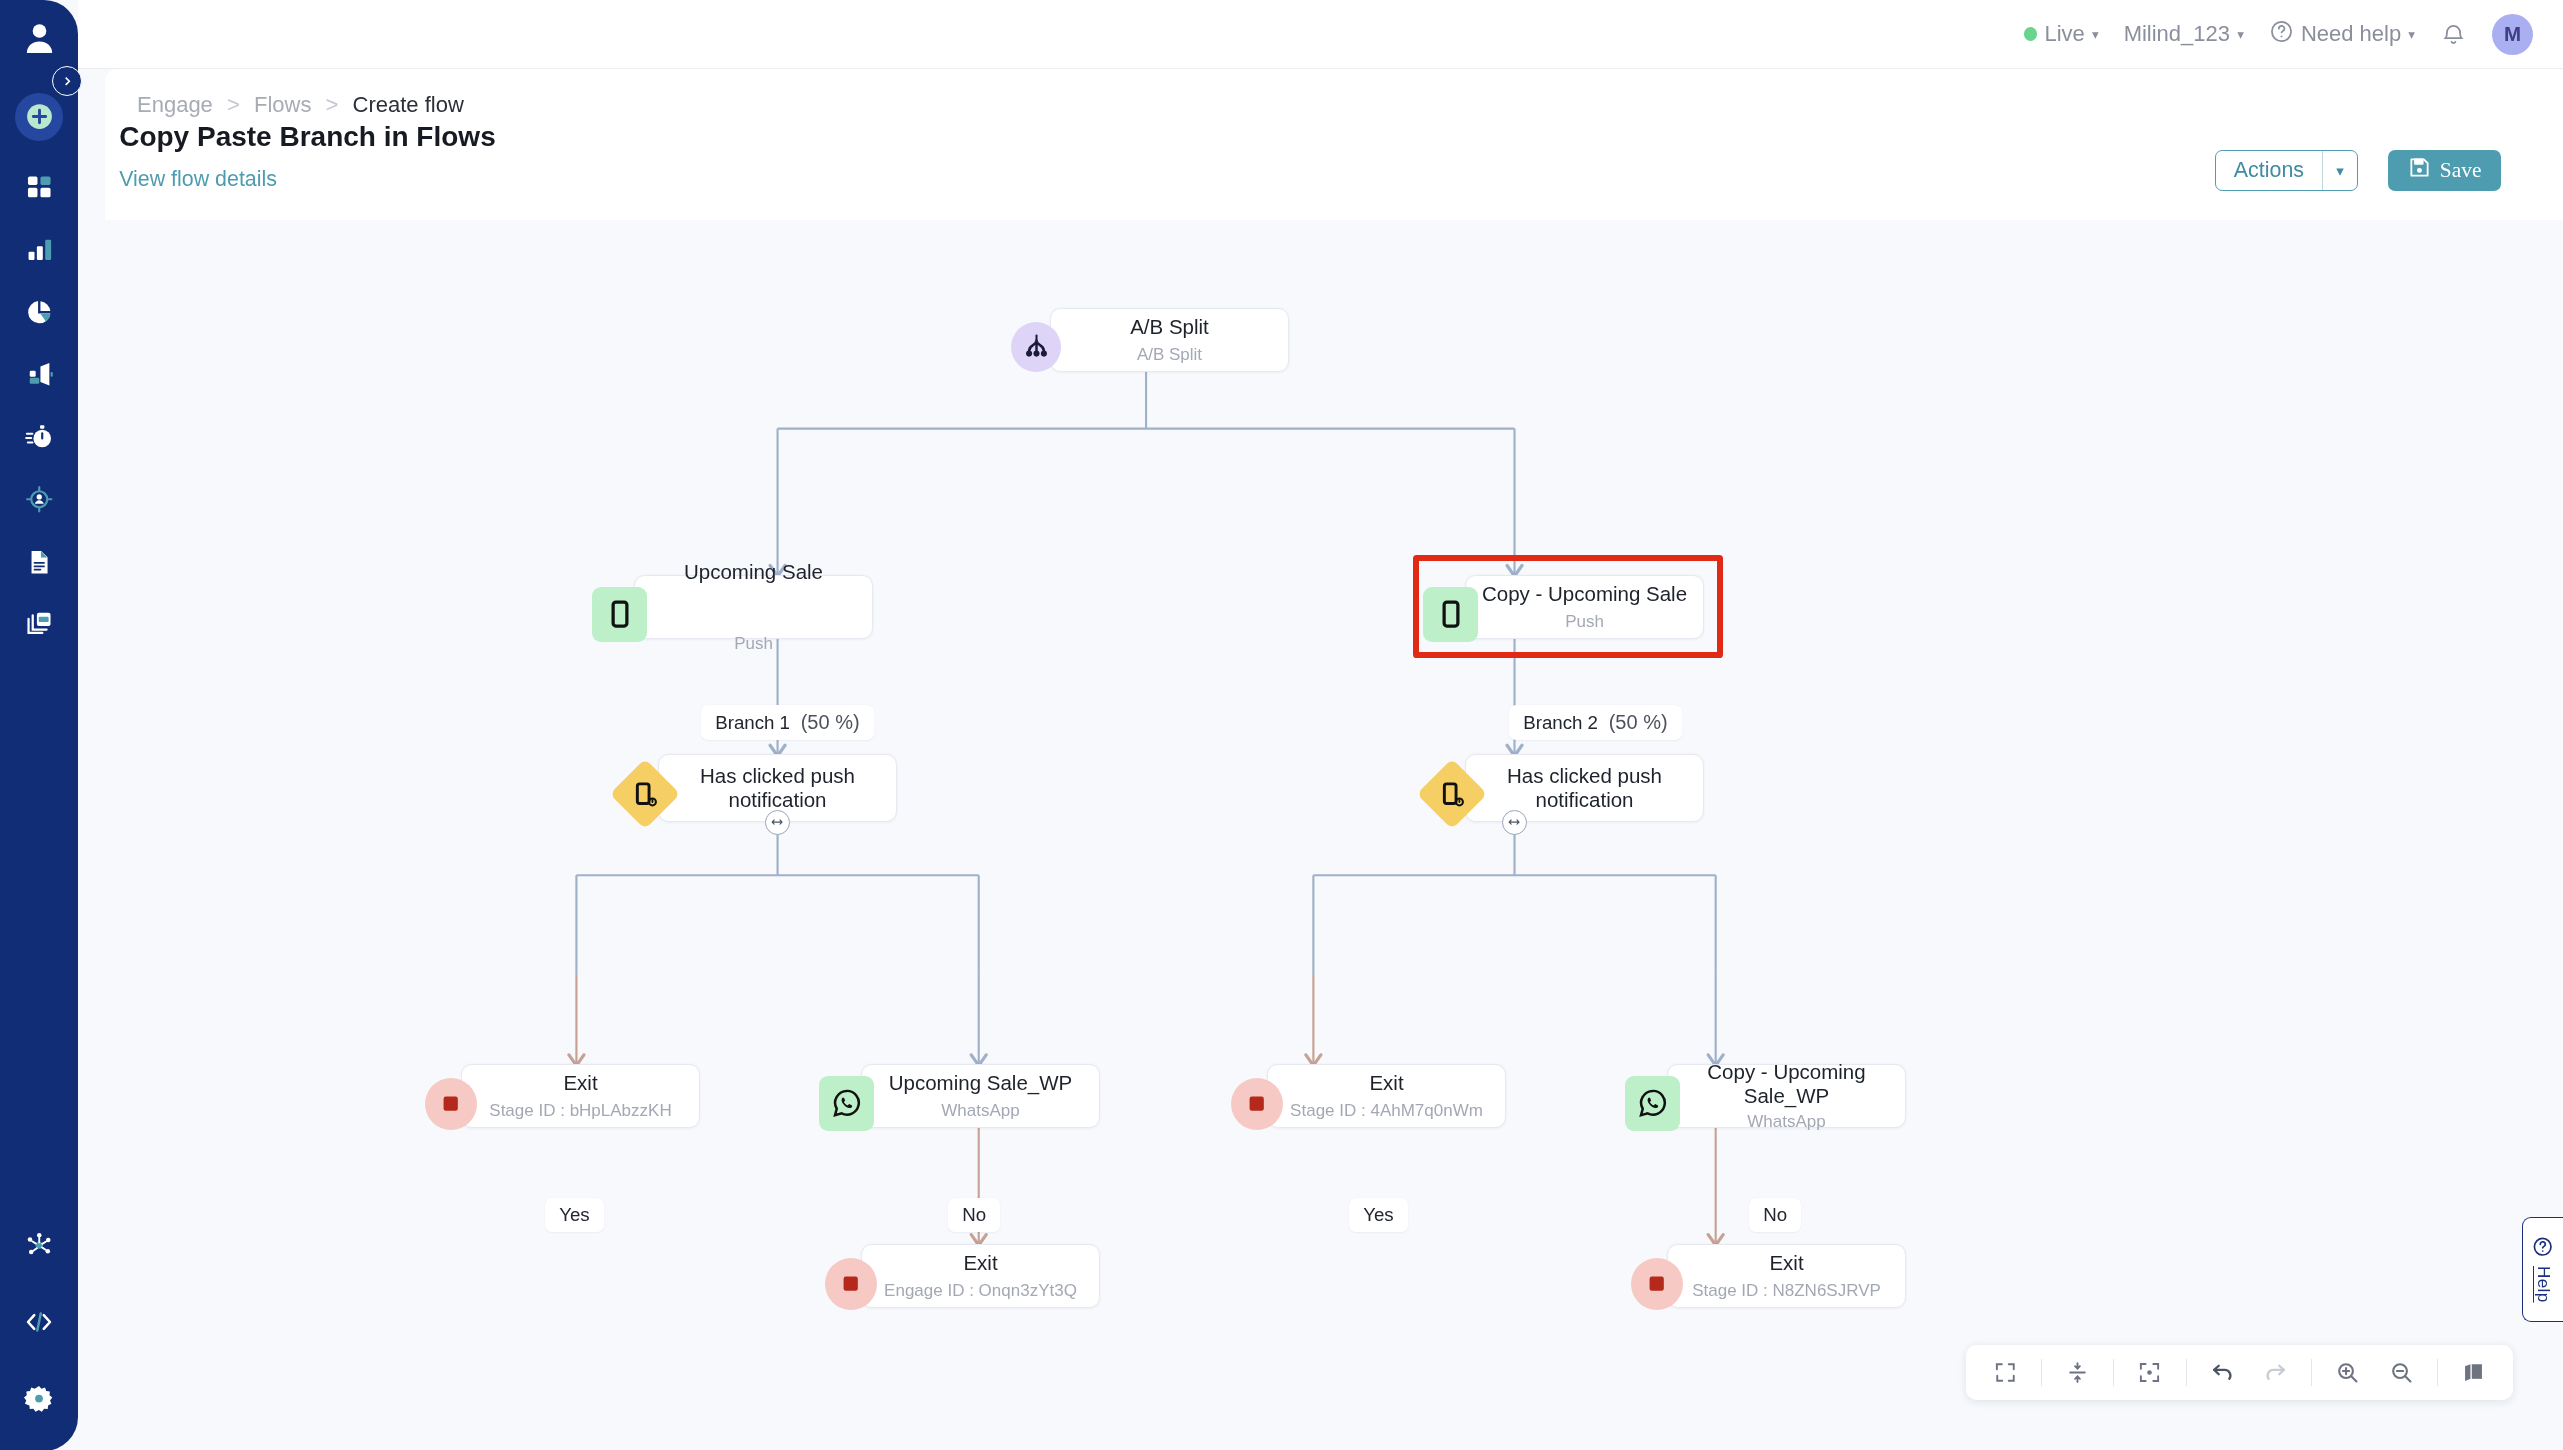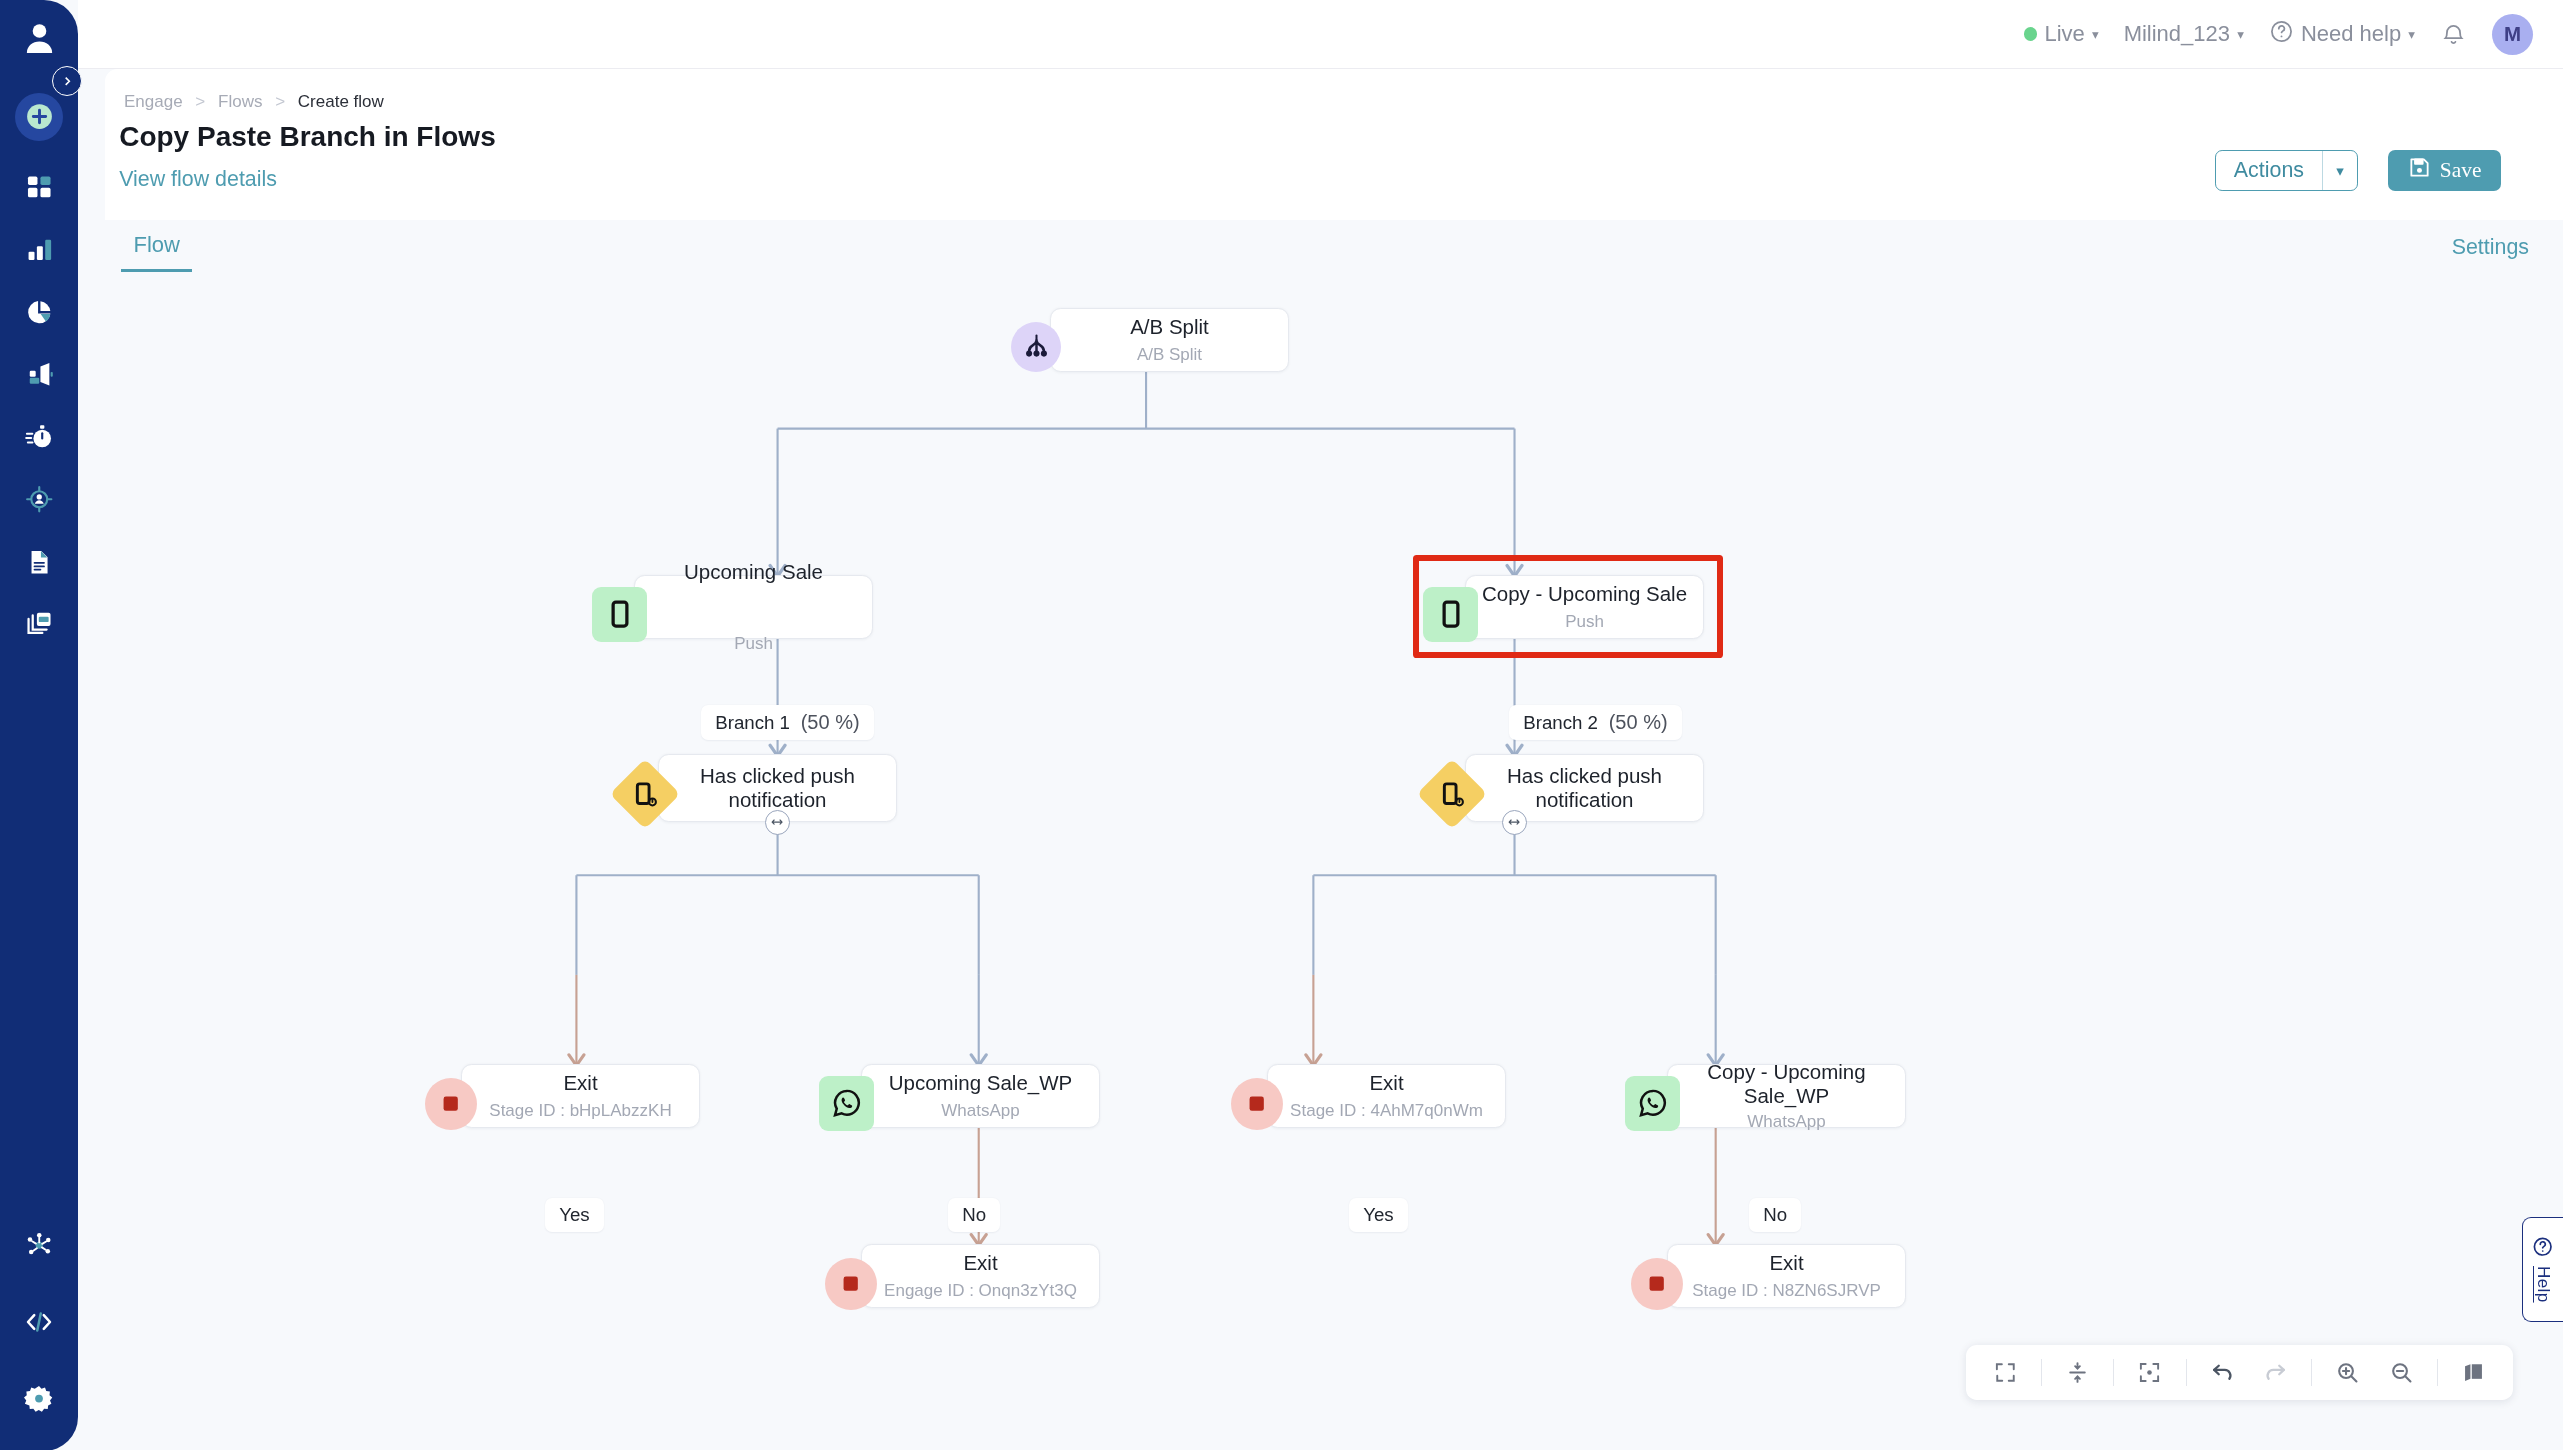--- a/index.html
+++ b/index.html
@@ -58,21 +58,21 @@
     background: #a9aff0; color: #3e3f86; font-size: 20.5px; font-weight: 700;
     display: flex; align-items: center; justify-content: center;
   }
 
   
   .headercard {
     position: absolute; left: 105px; top: 69px; right: 0; height: 151px;
     background: #ffffff;
     border-radius: 12.5px 0 0 0;
   }
-  .breadcrumb { position:absolute; left: 19px; top: 23px; font-size: 17px; color: #a7abb6; white-space: nowrap; }
+  .breadcrumb { position:absolute; left: 32px; top: 23px; font-size: 22px; color: #a7abb6; white-space: nowrap; }
   .breadcrumb .crumb-cur { color: #2b2f38; }
   .breadcrumb .sep { color: #c3c7d1; margin: 0 8px; }
   .page-title { position:absolute; left: 14.2px; top: 52px; font-size: 28px; font-weight: 700; color: #161a22; }
   .flow-details { position:absolute; left: 14.2px; top: 98px; font-size: 21.4px; color: #4e9cb0; cursor:pointer; }
 
   .btn-actions {
     position: absolute; right: 205px; top: 150px;
     display: flex; align-items: stretch;
     border: 0.9px solid #4e9cb0; border-radius: 7.1px; overflow: hidden;
     background: #fff; height: 41px;
@@ -364,24 +364,20 @@
     <span>
       <svg width="23" height="23" viewBox="0 0 24 24" fill="none" stroke="#ffffff" stroke-width="1.9" stroke-linejoin="round">
         <path d="M3.5 3.5h13l4 4v13h-17z"></path>
         <path d="M7.3 3.6h8v4.6h-8z" fill="#ffffff"></path>
         <circle cx="12" cy="15" r="2.6" fill="#ffffff" stroke="none"></circle>
       </svg>
     </span>
     <span>Save</span>
   </div>
 
-  <div class="tabstrip">
-    <div class="tab">Flow</div>
-    <div class="settings-link">Settings</div>
-  </div>
 
   <div class="canvas">
 
     <svg class="edges" viewBox="0 0 2792 1324" preserveAspectRatio="none">
       <defs>
         <marker id="ah" markerWidth="9" markerHeight="9" refX="5.2" refY="4.5" orient="auto">
           <path d="M1 1l5 3.5L1 8" fill="none" stroke="#9fb0c9" stroke-width="1.5" stroke-linecap="round"></path>
         </marker>
         <marker id="ahr" markerWidth="9" markerHeight="9" refX="5.2" refY="4.5" orient="auto">
           <path d="M1 1l5 3.5L1 8" fill="none" stroke="#c7a193" stroke-width="1.5" stroke-linecap="round"></path>

